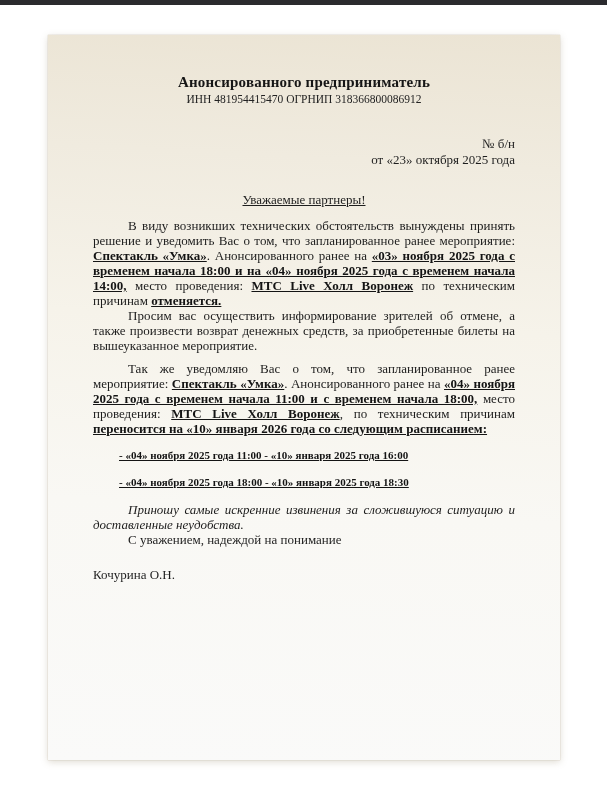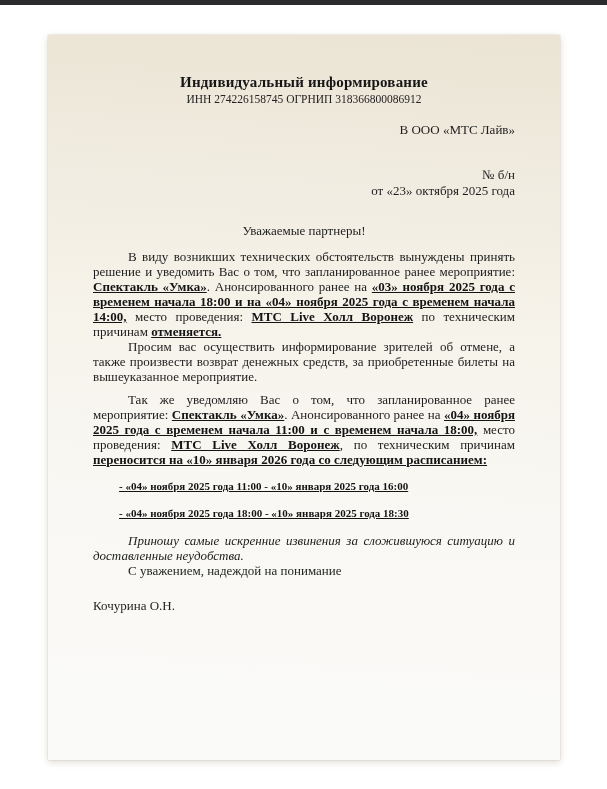--- a/index.html
+++ b/index.html
@@ -50,20 +50,21 @@
   .doc-meta {
     margin-top: 29px;
     font-size: 13px;
     line-height: 16px;
     text-align: right;
   }
   .salutation {
     font-size: 13px;
     margin-top: 24px;
     text-align: center;
+    text-decoration: underline;
   }
   .para {
     font-size: 13px;
     line-height: 15px;
     text-align: justify;
     text-indent: 35px;
     margin: 0;
     color: #1c1c1c;
   }
   .mt-first  { margin-top: 10px; }
@@ -98,24 +99,23 @@
   .sig-right { margin-right: 40px; }
   .sig-svg { margin-left: 1px; transform: translateY(9px); }
 </style>
 </head>
 <body>
 
 <div class="top-bar"></div>
 
 <div class="paper">
 
-  <div class="header-name">Индивидуальный информирование</div>
-  <div class="inn">ИНН 274226158745 ОГРНИП 318366800086912</div>
+  <div class="header-name">Анонсированного предприниматель</div>
+  <div class="inn">ИНН 481954415470 ОГРНИП 318366800086912</div>
 
-  <div class="recipient">В ООО «МТС Лайв»</div>
 
   <div class="doc-meta">
     <div>№ б/н</div>
     <div>от «23» октября 2025 года</div>
   </div>
 
   <div class="salutation">Уважаемые партнеры!</div>
 
   <p class="para mt-first"><span>В виду возникших технических обстоятельств вынуждены принять решение и уведомить Вас о том, что запланированное ранее мероприятие:  </span><span class="bu">Спектакль «Умка»</span><span>. Анонсированного ранее на </span><span class="bu">«03» ноября 2025 года с временем начала 18:00 и на «04» ноября 2025 года с временем начала 14:00,</span><span> место проведения: </span><span class="bu">МТС Live Холл Воронеж</span><span> по техническим причинам </span><span class="bu">отменяется.</span></p>
 

